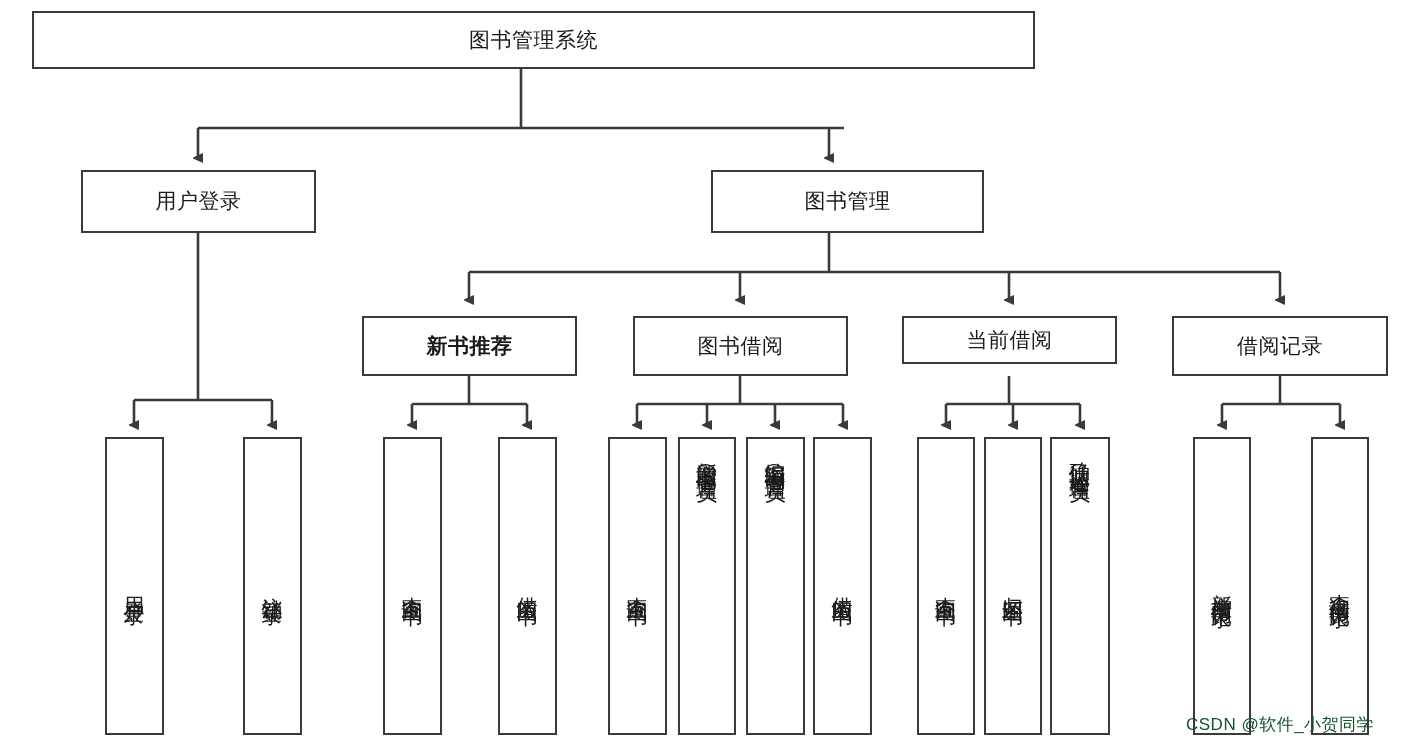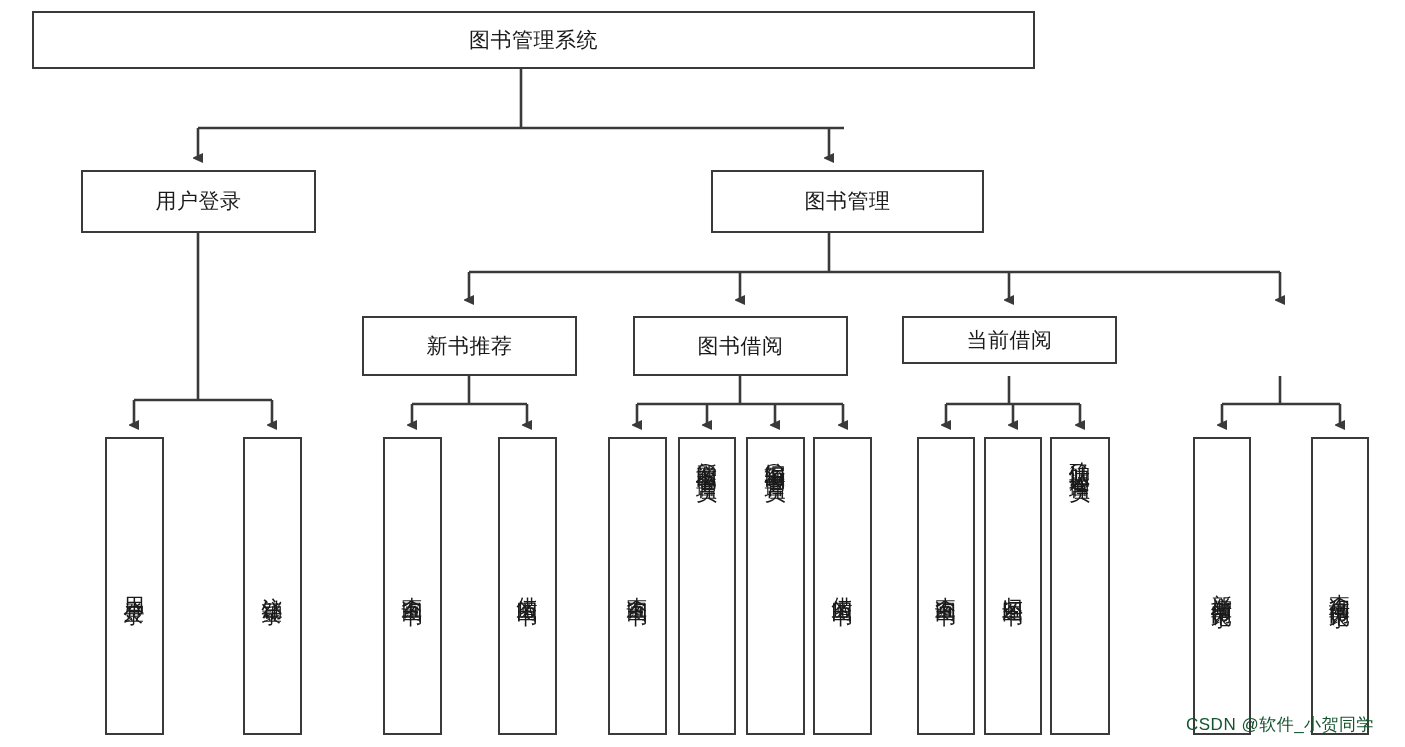--- a/index.html
+++ b/index.html
@@ -128,28 +128,31 @@
     <span class="label">图书管理系统</span>
   </div>
 
   <div class="node horizontal" style="left:81px; top:170px; width:235px; height:63px;">
     <span class="label">用户登录</span>
   </div>
   <div class="node horizontal" style="left:711px; top:170px; width:273px; height:63px;">
     <span class="label">图书管理</span>
   </div>
 
-  <div class="node horizontal" style="left:362px; top:316px; width:215px; height:60px;">
+  <div class="node horizontal" style="left:362px; top:316px; width:215px; height:60px;font-weight:bold;">
     <span class="label">新书推荐</span>
   </div>
   <div class="node horizontal" style="left:633px; top:316px; width:215px; height:60px;">
     <span class="label">图书借阅</span>
   </div>
   <div class="node horizontal" style="left:902px; top:316px; width:215px; height:48px;">
     <span class="label">当前借阅</span>
+  </div>
+  <div class="node horizontal" style="left:1172px; top:316px; width:216px; height:60px;">
+    <span class="label">借阅记录</span>
   </div>
 
   <div class="node vertical centered" style="left:105px; top:437px; width:59px; height:298px;">
     <span class="label">用户登录</span>
   </div>
   <div class="node vertical centered" style="left:243px; top:437px; width:59px; height:298px;">
     <span class="label">注销登录</span>
   </div>
 
   <div class="node vertical centered" style="left:383px; top:437px; width:59px; height:298px;">

